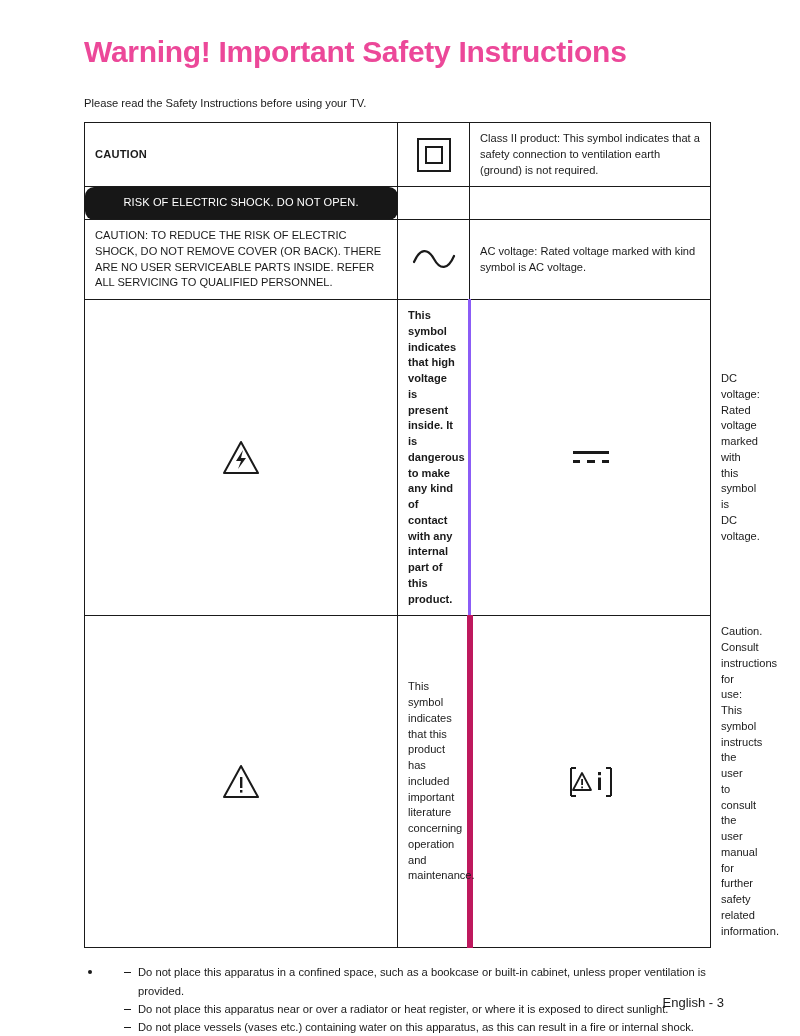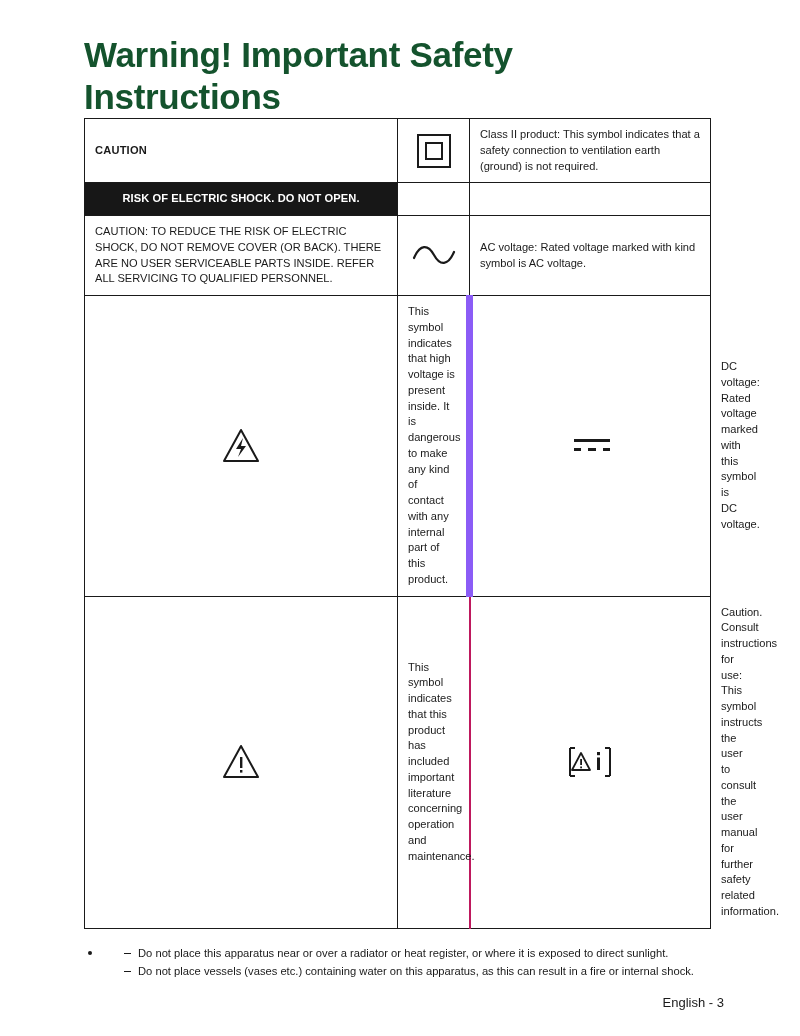--- a/index.html
+++ b/index.html
@@ -17,27 +17,27 @@
     overflow: hidden;
   }
   .page {
     position: absolute;
     left: 0; top: 0;
     width: 800px;
     height: 1036px;
     padding: 34px 90px 0 84px;
   }
   h1.title {
-    font-size: 35px;
+    font-size: 30px;
     font-weight: bold;
     letter-spacing: -0.3px;
-    margin: 0 0 0 0;
+    margin: 0 0 12px 0;
     padding: 0;
     line-height: 1.2;
-    color: #14532d;
+    color: #ec4899;
   }
   .intro {
     font-size: 11.2px;
     margin-top: 27px;
     margin-bottom: 13px;
     color: #1a1a1a;
   }
 
   
   table.symbols {
@@ -56,25 +56,26 @@
   td.caution-head {
     text-align: left;
     font-weight: bold;
     font-size: 11.6px;
     padding: 9px 6px;
     letter-spacing: 0.2px;
   }
   td.caution-bar {
     background: #171717;
     color: #ffffff;
-    font-weight: bold;
+    font-weight: normal;
     font-size: 11.6px;
     text-align: center;
     padding: 10px 6px;
     letter-spacing: 0.1px;
+    border-radius: 9px;
   }
   td.caution-body {
     font-size: 11.1px;
     line-height: 1.62;
     padding: 9px 12px 9px 11px;
     margin-left: 8px;
   }
   td.sym-cell {
     width: 74px;
     text-align: center;
@@ -145,20 +146,21 @@
     color: #1a1a1a;
   }
 </style>
 </head>
 <body>
 
 <div class="page">
 
   <h1 class="title">Warning! Important Safety Instructions</h1>
 
+  <p class="intro">Please read the Safety Instructions before using your TV.</p>
 
   <table class="symbols">
     <colgroup>
       <col style="width:313px">
       <col style="width:72px">
       <col style="width:241px">
     </colgroup>
     <tbody>
       <tr>
         <td class="caution-head">CAUTION</td>
@@ -184,61 +186,62 @@
         </td>
         <td class="desc-cell">AC voltage: Rated voltage marked with kind symbol is AC voltage.</td>
       </tr>
       <tr>
         <td class="icon-left" style="width:72px; border-right:1px solid #1a1a1a;">
           <svg class="svgwrap" width="40" height="38" viewBox="0 0 40 38" aria-hidden="true">
             <path d="M20 3 L37 34 L3 34 Z" fill="none" stroke="#1a1a1a" stroke-width="2" stroke-linejoin="round"></path>
             <path d="M22 11 L15 22 L20 22 L17 30 L25 19 L20 19 Z" fill="#1a1a1a"></path>
           </svg>
         </td>
-        <td class="desc-cell" colspan="1" style="border-right:7px solid #8b5cf6;">This symbol indicates that high voltage is present inside. It is dangerous to make any kind of contact with any internal part of this product.</td>
+        <td class="desc-cell" colspan="1" style="border-right:3px solid #8b5cf6;font-weight:bold;">This symbol indicates that high voltage is present inside. It is dangerous to make any kind of contact with any internal part of this product.</td>
         <td class="sym-cell" style="border-left:none;">
           <div style="display:flex;flex-direction:column;align-items:center;gap:5px;">
             <svg width="52" height="18" viewBox="0 0 52 18" aria-hidden="true">
               <rect x="8" y="2" width="36" height="3" fill="#1a1a1a"></rect>
               <rect x="8" y="11" width="7" height="3" fill="#1a1a1a"></rect>
               <rect x="22" y="11" width="8" height="3" fill="#1a1a1a"></rect>
               <rect x="37" y="11" width="7" height="3" fill="#1a1a1a"></rect>
             </svg>
           </div>
         </td>
         <td class="desc-cell">DC voltage: Rated voltage marked with this symbol is DC voltage.</td>
       </tr>
       <tr>
         <td class="icon-left" style="width:72px; border-right:1px solid #1a1a1a;">
           <svg class="svgwrap" width="40" height="38" viewBox="0 0 40 38" aria-hidden="true">
             <path d="M20 3 L37 34 L3 34 Z" fill="none" stroke="#1a1a1a" stroke-width="2" stroke-linejoin="round"></path>
             <rect x="19" y="14" width="2.4" height="11" fill="#1a1a1a"></rect>
             <rect x="19" y="27" width="2.4" height="2.6" fill="#1a1a1a"></rect>
           </svg>
         </td>
-        <td class="desc-cell" style="border-right:2px solid #be185d;">This symbol indicates that this product has included important literature concerning operation and maintenance.</td>
+        <td class="desc-cell" style="border-right:6px solid #be185d;">This symbol indicates that this product has included important literature concerning operation and maintenance.</td>
         <td class="sym-cell">
           <svg class="svgwrap" width="54" height="40" viewBox="0 0 54 40" aria-hidden="true">
             <path d="M7 6 L7 34 M47 6 L47 34" stroke="#1a1a1a" stroke-width="2" fill="none"></path>
             <path d="M7 6 L12 6 M7 34 L12 34 M42 6 L47 6 M42 34 L47 34" stroke="#1a1a1a" stroke-width="2" fill="none"></path>
             <path d="M18 11 L27 28 L9 28 Z" fill="none" stroke="#1a1a1a" stroke-width="1.8" stroke-linejoin="round"></path>
             <rect x="17.2" y="17" width="1.8" height="6" fill="#1a1a1a"></rect>
             <rect x="17.2" y="24.5" width="1.8" height="1.8" fill="#1a1a1a"></rect>
             <rect x="34" y="15.5" width="3" height="12.5" fill="#1a1a1a"></rect>
             <rect x="34" y="10" width="3" height="3.2" fill="#1a1a1a"></rect>
           </svg>
         </td>
         <td class="desc-cell">Caution. Consult instructions for use: This symbol instructs the user to consult the user manual for further safety related information.</td>
       </tr>
     </tbody>
   </table>
 
   <ul class="bullets">
     <li>
       <ul class="sub">
+        <li><span>Do not place this apparatus in a confined space, such as a bookcase or built-in cabinet, unless proper ventilation is provided.</span></li>
         <li><span>Do not place this apparatus near or over a radiator or heat register, or where it is exposed to direct sunlight.</span></li>
         <li><span>Do not place vessels (vases etc.) containing water on this apparatus, as this can result in a fire or internal shock.</span></li>
       </ul>
     </li>
 
   </ul>
 
   <div class="footer">English - 3</div>
 
 </div>

